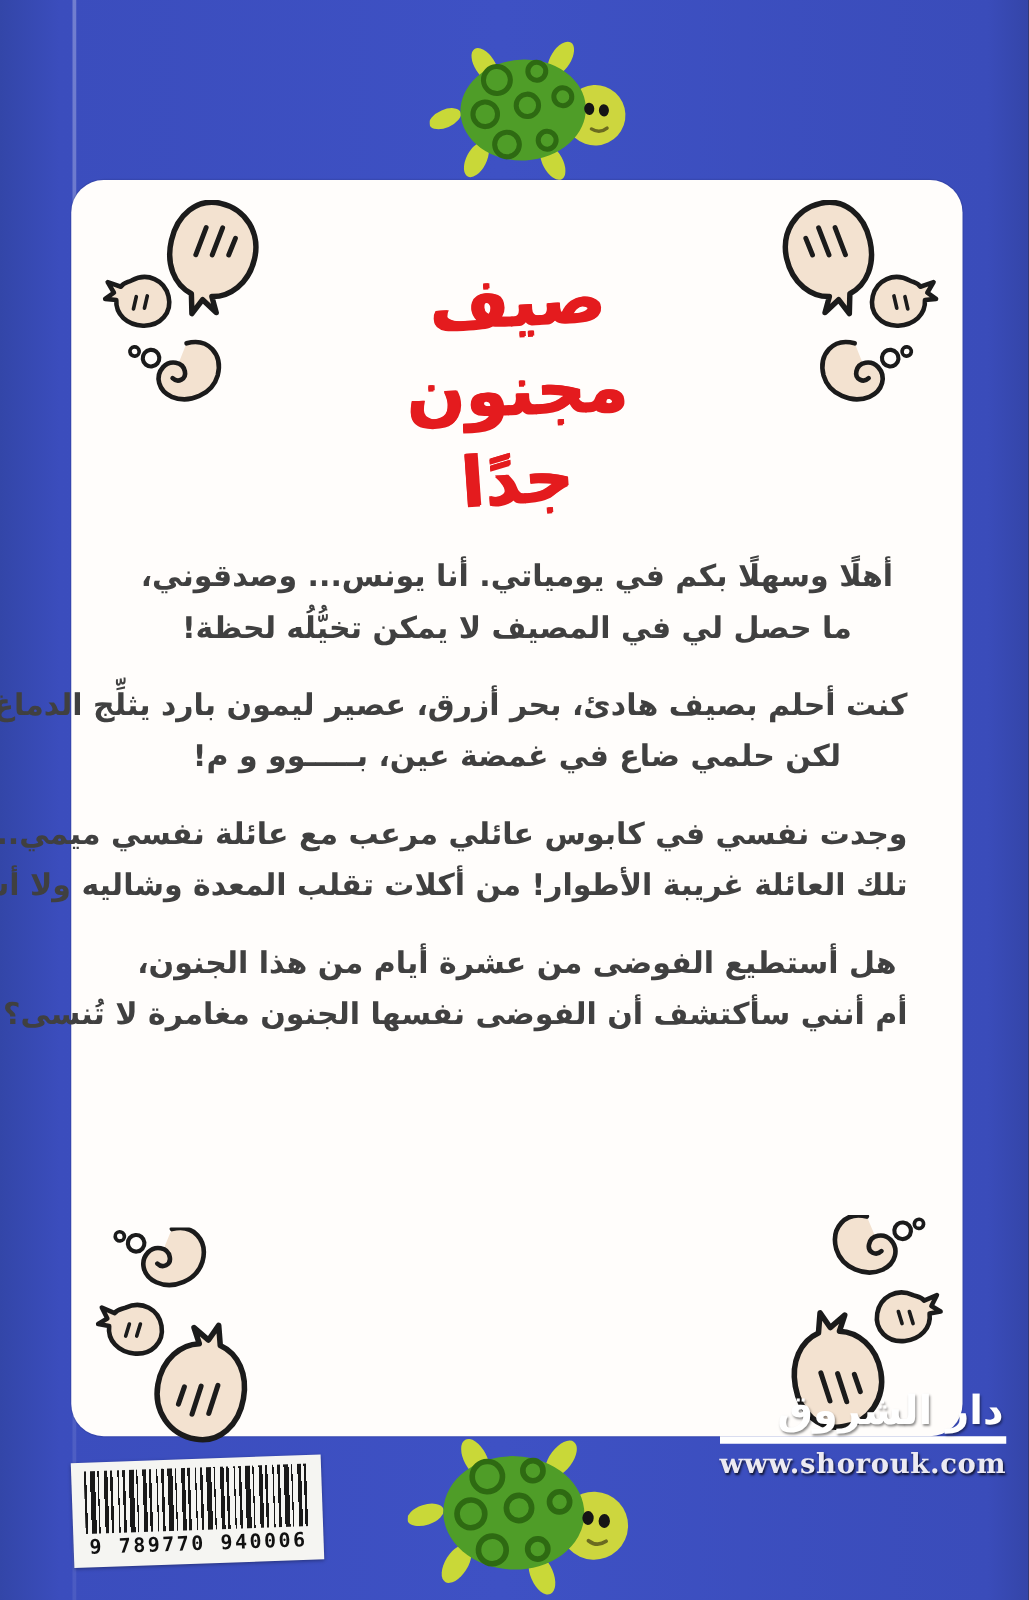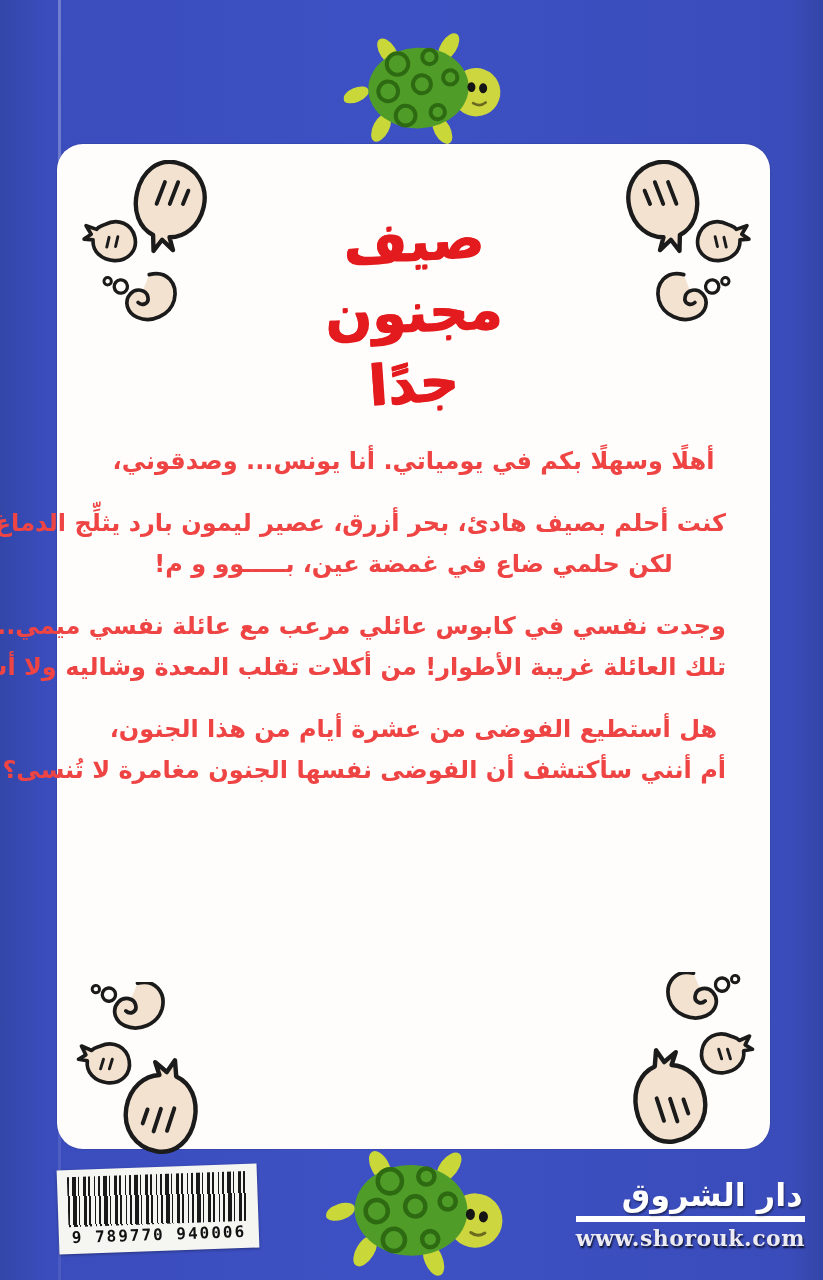--- a/index.html
+++ b/index.html
@@ -32,21 +32,21 @@
   .cluster-br { right:10px; top:828px; width:152px; height:176px; transform:scaleX(-1); }
 
   .title { margin-top:62px; text-align:center; color:#e41b1e; font-weight:bold; direction:rtl; }
   .title-line { font-size:55px; line-height:71px; text-shadow:1px 0 0 currentColor, 0 1px 0 currentColor; }
   .title-line:nth-child(1){ transform:rotate(-3deg); }
   .title-line:nth-child(2){ transform:rotate(-2deg); }
   .title-line:nth-child(3){ transform:rotate(-4deg); }
 
   .blurb {
     margin-top:22px; padding:0 44px; direction:rtl; text-align:center;
-    color:#ef4444; font-weight:bold; font-size:24px; line-height:41px;
+    color:#404040; font-weight:bold; font-size:24px; line-height:41px;
   }
   .para { margin-bottom:21px; }
   .line { white-space:nowrap; }
 
   .barcode {
     position:absolute; left:58px; top:1167px; width:200px; height:84px;
     background:#f5f5f2; transform:rotate(-2deg); z-index:3;
     padding:7px 10px 2px 10px; box-shadow:0 1px 3px rgba(0,0,0,.35);
   }
   .bars {
@@ -57,21 +57,21 @@
       #191919 11px 12px, transparent 12px 16px,
       #191919 16px 19px, transparent 19px 21px,
       #191919 21px 23px, transparent 23px 27px,
       #191919 27px 28px, transparent 28px 31px);
   }
   .barcode-number {
     font-family:"DejaVu Sans Mono", monospace; font-size:16px; font-weight:bold;
     color:#111; letter-spacing:2px; text-align:center; margin-top:1px;
   }
 
-  .publisher { position:absolute; right:18px; top:1178px; z-index:3; }
+  .publisher { position:absolute; right:18px; top:1111px; z-index:3; text-align:center; }
   .pub-name {
     direction:rtl; display:inline-block; color:#fff; font-weight:bold; font-size:32px;
     border-bottom:6px solid #fff; padding:0 2px 3px 46px; line-height:1.1;
     text-shadow:1px 2px 2px rgba(0,0,0,.45);
   }
   .pub-url {
     font-family:"DejaVu Serif", serif; font-weight:bold; font-size:22px; color:#eceaf2;
     letter-spacing:.5px; margin-top:3px; text-shadow:1px 2px 2px rgba(0,0,0,.8);
   }
 </style>
@@ -198,20 +198,21 @@
 
     <div class="title">
       <div class="title-line">صيف</div>
       <div class="title-line">مجنون</div>
       <div class="title-line">جدًا</div>
     </div>
 
     <div class="blurb">
       <div class="para">
         <div class="line">أهلًا وسهلًا بكم في يومياتي. أنا يونس... وصدقوني،</div>
+        <div class="line">ما حصل لي في المصيف لا يمكن تخيُّلُه لحظة!</div>
       </div>
       <div class="para">
         <div class="line">كنت أحلم بصيف هادئ، بحر أزرق، عصير ليمون بارد يثلِّج الدماغ...</div>
         <div class="line">لكن حلمي ضاع في غمضة عين، بـــــوو و م!</div>
       </div>
       <div class="para">
         <div class="line">وجدت نفسي في كابوس عائلي مرعب مع عائلة نفسي ميمي...</div>
         <div class="line">تلك العائلة غريبة الأطوار! من أكلات تقلب المعدة وشاليه ولا أسوأ،</div>
       </div>
       <div class="para">

